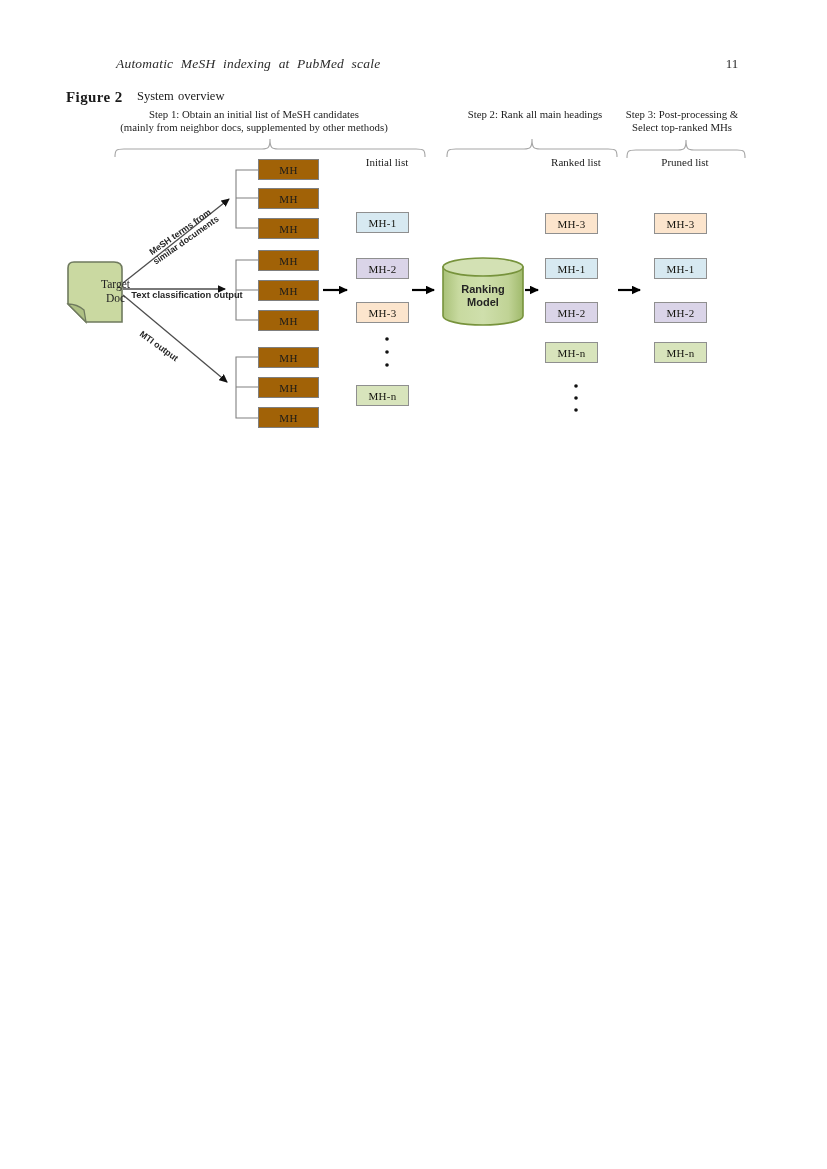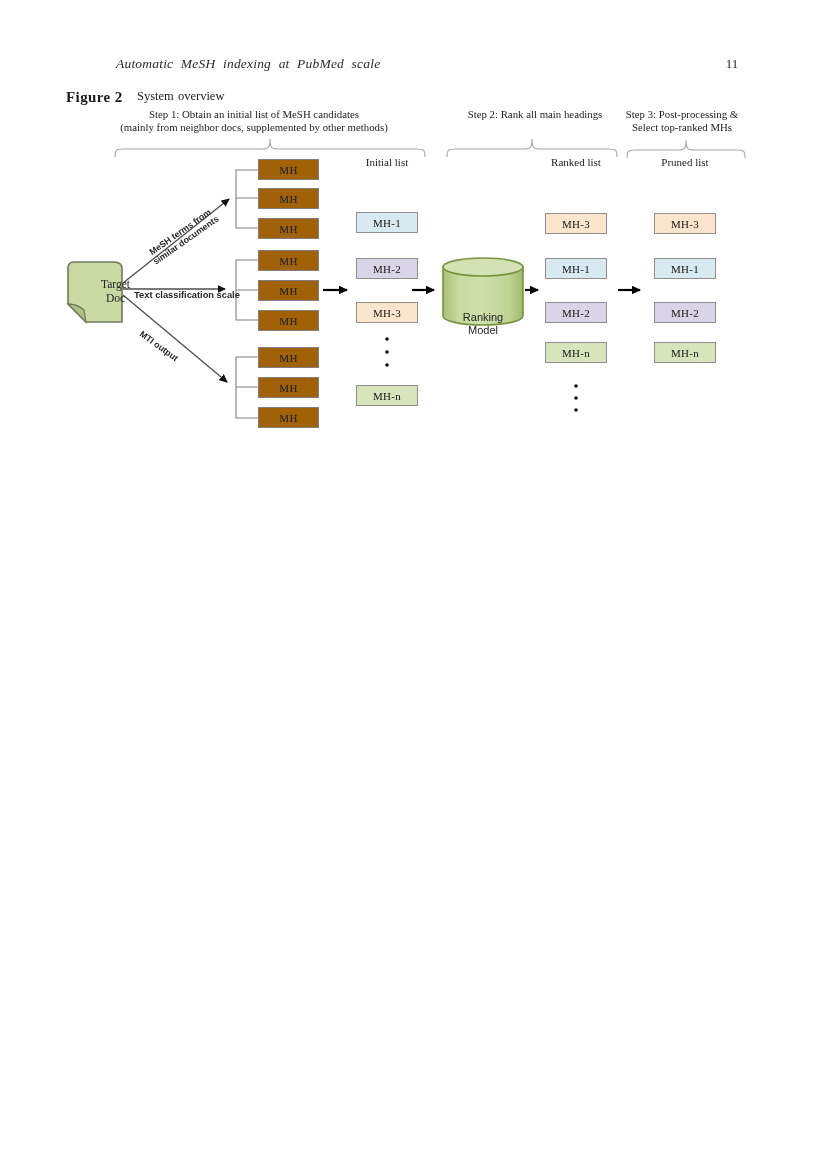--- a/index.html
+++ b/index.html
@@ -28,34 +28,34 @@
     top:156px;transform:translateX(-50%);font-size:11px;color:#222;white-space:nowrap;
   }
   
   .mh{
     width:61px;height:21px;box-sizing:border-box;background:#a16207;
     border:1.2px solid #7f7f7f;display:flex;align-items:center;justify-content:center;
     font-size:11px;letter-spacing:.4px;color:#1a1a1a;
   }
   
   .cbox{
-    width:62px;height:21px;box-sizing:border-box;border:1.1px solid #8f8f8f;
+    width:53px;height:21px;box-sizing:border-box;border:1.1px solid #8f8f8f;
     display:flex;align-items:center;justify-content:center;
     font-size:11px;letter-spacing:.3px;color:#15150f;font-family:Liberation Serif, serif;
   }
   
   .doc-label{
     left:95px;top:291px;transform:translate(-50%,-50%);text-align:center;
     font-size:11.5px;line-height:14px;color:#222;
   }
   .doc-label span{display:block;margin-left:41px;}
   .model-label{
     left:483px;top:296px;transform:translate(-50%,-50%);text-align:center;
-    font-family:"Liberation Sans",sans-serif;font-weight:normal;font-size:11px;
-    line-height:13px;color:#242424;white-space:nowrap;margin-top:28px;
+    font-family:"Liberation Sans",sans-serif;font-weight:bold;font-size:11px;
+    line-height:13px;color:#242424;white-space:nowrap;
   }
   .model-label span{display:block;}
   
   .arrow-label{
     font-family:"Liberation Sans",sans-serif;font-weight:bold;color:#262626;
     text-align:center;white-space:nowrap;
   }
   .lbl-similar{left:183px;top:236px;font-size:8.8px;line-height:10px;
     transform:translate(-50%,-50%) rotate(-35deg);}
   .lbl-similar span{display:block;}
@@ -142,21 +142,21 @@
 
   <div class="abs doc-label">
     <span>Target</span>
     <span>Doc</span>
   </div>
 
   <div class="abs arrow-label lbl-similar">
     <span>MeSH terms from</span>
     <span>similar documents</span>
   </div>
-  <div class="abs arrow-label lbl-textclass">Text classification scale</div>
+  <div class="abs arrow-label lbl-textclass">Text classification output</div>
   <div class="abs arrow-label lbl-mti">MTI output</div>
 
   <div class="abs mh" style="left:258px;top:159px;">MH</div>
   <div class="abs mh" style="left:258px;top:188px;">MH</div>
   <div class="abs mh" style="left:258px;top:218px;">MH</div>
   <div class="abs mh" style="left:258px;top:250px;">MH</div>
   <div class="abs mh" style="left:258px;top:280px;">MH</div>
   <div class="abs mh" style="left:258px;top:310px;">MH</div>
   <div class="abs mh" style="left:258px;top:347px;">MH</div>
   <div class="abs mh" style="left:258px;top:377px;">MH</div>

